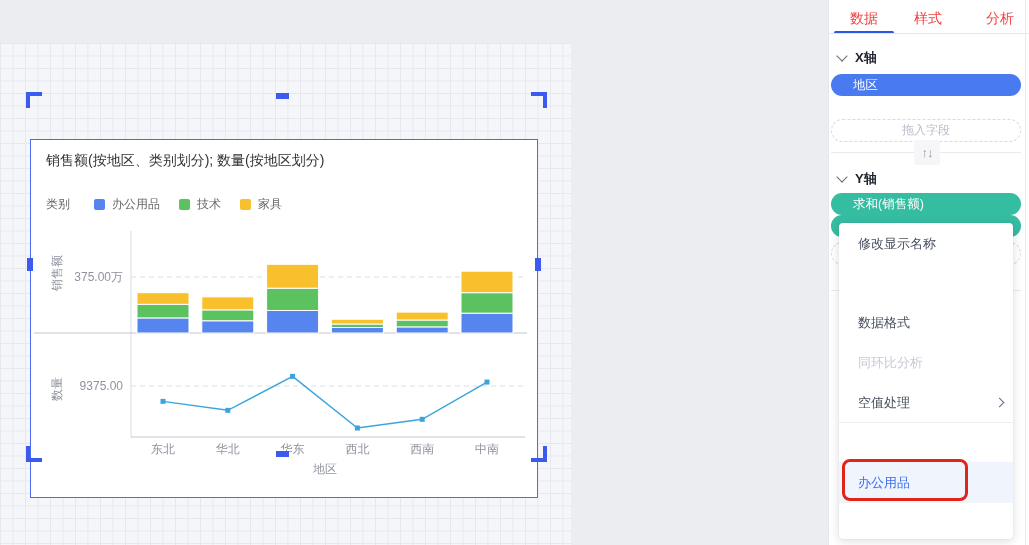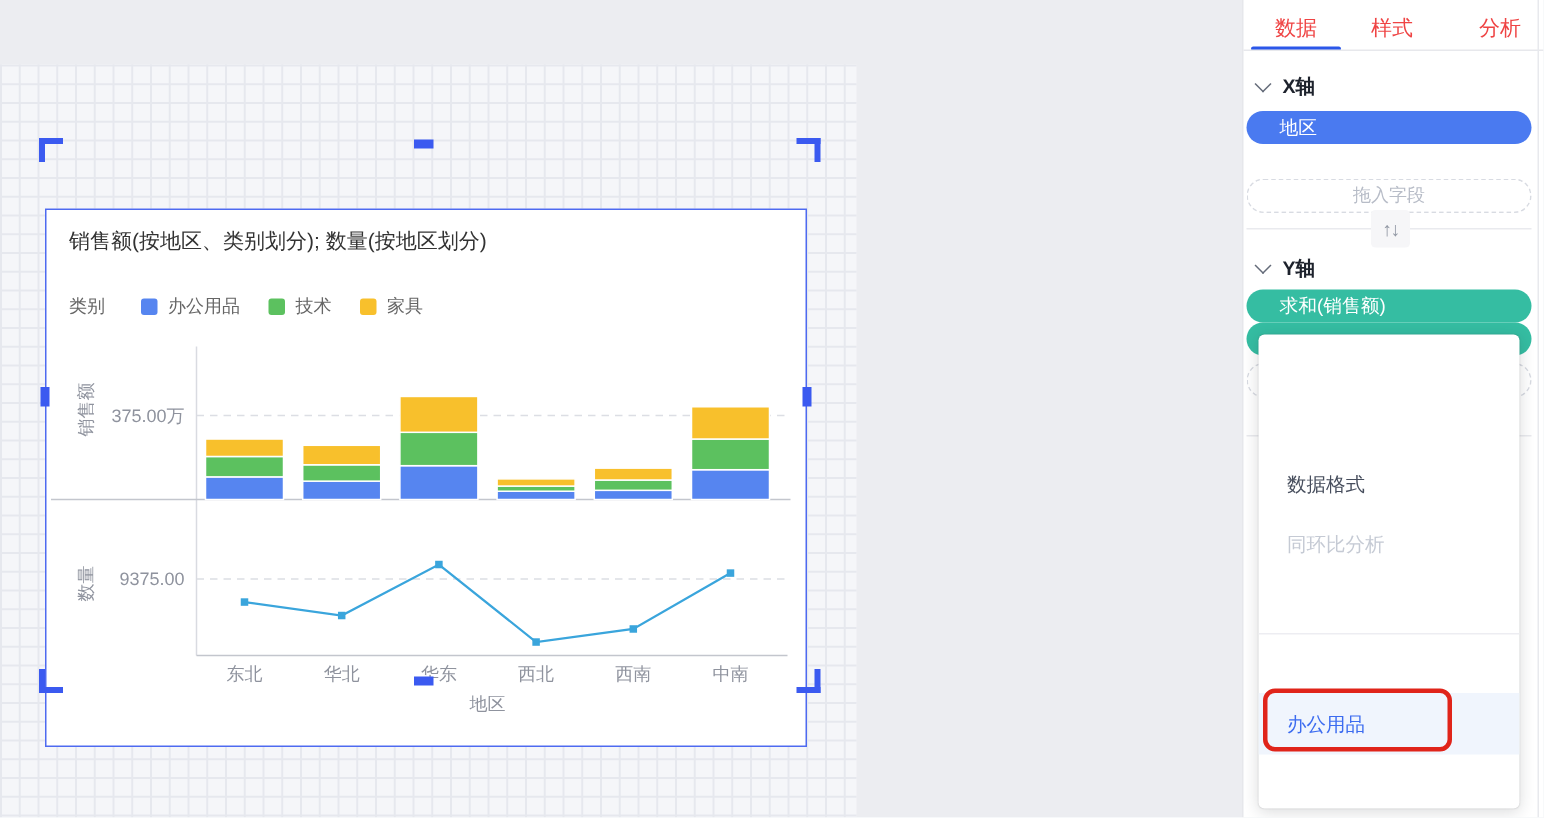--- a/index.html
+++ b/index.html
@@ -170,25 +170,32 @@
     <div class="sec-label" style="top:170px;">Y轴</div>
     <div class="pill" style="top:193px;background:#35bda2;">求和(销售额)</div>
     <div class="pill" style="top:215px;background:#35bda2;"></div>
     <div class="pill-dashed" style="top:242px;"></div>
     <div class="inner-divider" style="top:290px;"></div>
 
     <div id="scroll-line"></div>
   </div>
 
   <div id="menu">
+      <div class="mrow" style="top: 1px; height: 39px;">
+        <span>修改显示名称</span>
+      </div>
       <div class="mrow" style="top: 80px; height: 40px;">
         <span>数据格式</span>
       </div>
       <div class="mrow disabled" style="top: 120px; height: 40px;">
         <span>同环比分析</span>
+      </div>
+      <div class="mrow" style="top: 160px; height: 39px;">
+        <span>空值处理</span>
+        <span class="sub-chevron"></span>
       </div>
       <div class="msep" style="top: 199px;"></div>
       <div class="mrow hl" style="top: 239px; height: 41px;">
         <span>办公用品</span>
       </div>
       <div class="mrow" style="top: 280px; height: 38px; margin-top: 27px;">
         <span>聚合方式</span>
         <span class="sub-chevron"></span>
       </div>
     </div>

